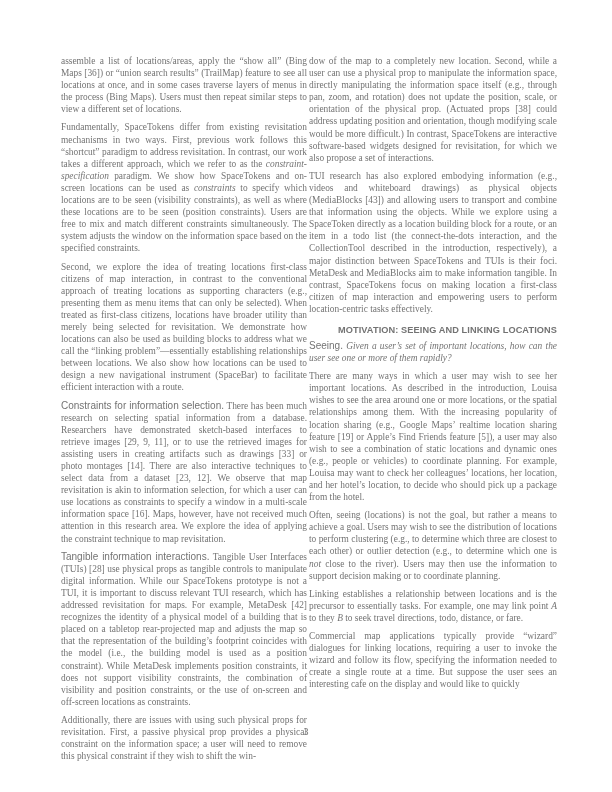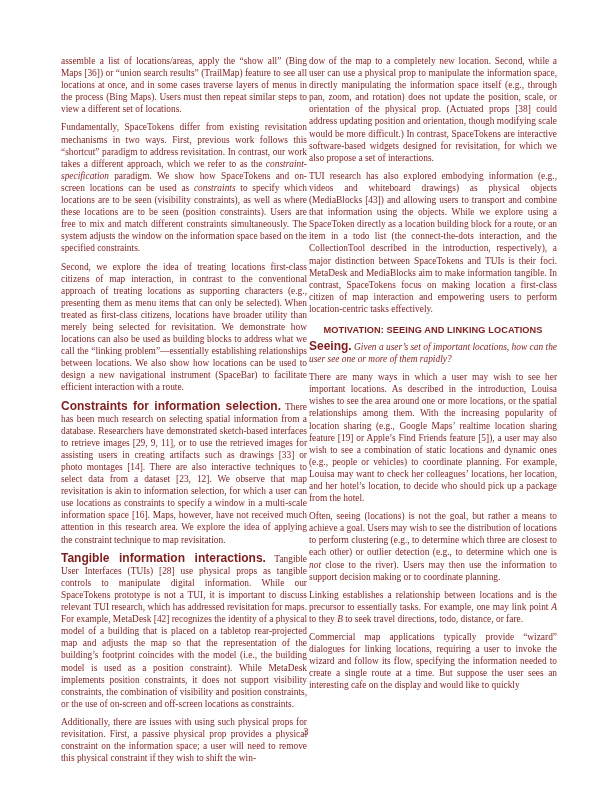--- a/index.html
+++ b/index.html
@@ -6,21 +6,21 @@
     margin: 0;
     padding: 0;
     background: #ffffff;
   }
   .page {
     position: relative;
     width: 560px;
     height: 792px;
     background: #ffffff;
     font-family: "Liberation Serif", serif;
-    color: #7f1d1d;
+    color: #737373;
     overflow: hidden;
   }
   .column {
     position: absolute;
     top: 55px;
     text-align: justify;
     font-size: 9.4px;
     line-height: 12.1px;
     letter-spacing: 0px;
   }
@@ -29,29 +29,29 @@
   p.para {
     margin: 0 0 6px 0;
     text-align: justify;
   }
   p.heading {
     font-family: "Liberation Sans", sans-serif;
     font-weight: bold;
     font-size: 9.2px;
     line-height: 11px;
     margin: 10px 0 4px 0;
-    text-align: center;
+    text-align: right;
     letter-spacing: 0.1px;
   }
   .seg-n { }
   .seg-i { font-style: italic; }
   .seg-b {
     font-family: "Liberation Sans", sans-serif;
-    font-weight: bold;
-    font-size: 12px;
+    font-weight: normal;
+    font-size: 10px;
   }
   .page-number {
     position: absolute;
     top: 727px;
     left: 0;
     width: 612px;
     text-align: center;
     font-size: 9.5px;
     font-family: "Liberation Serif", serif;
   }

